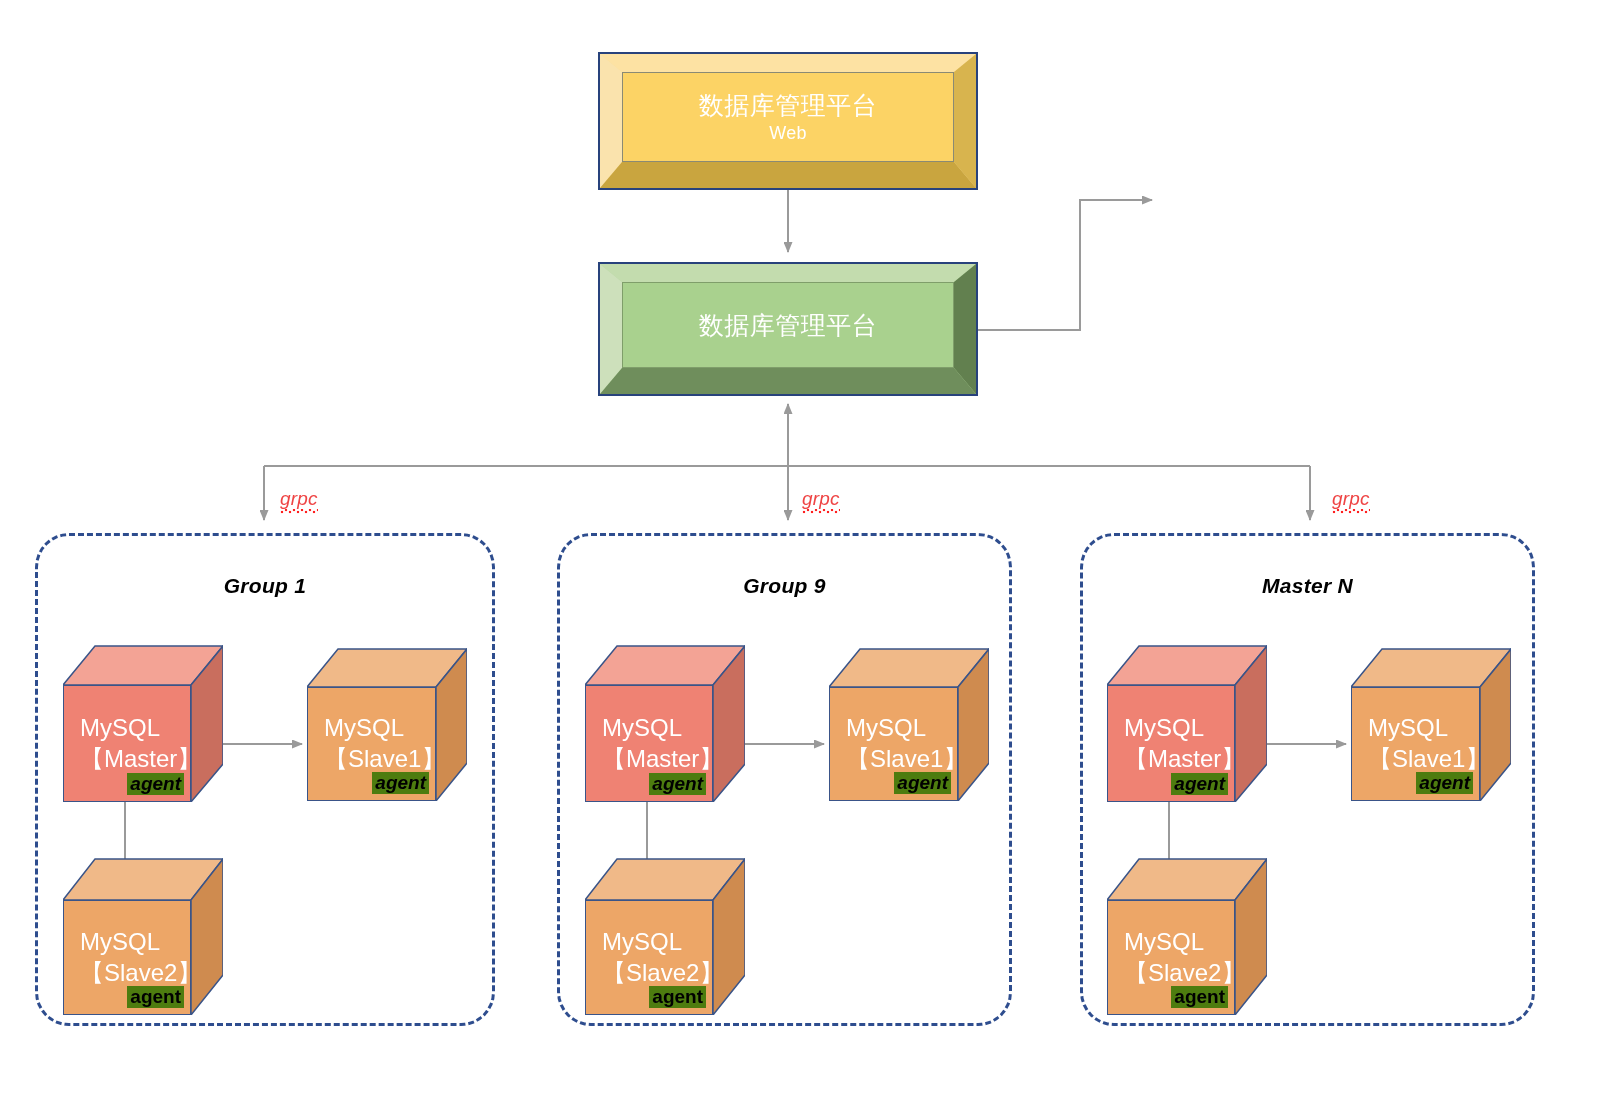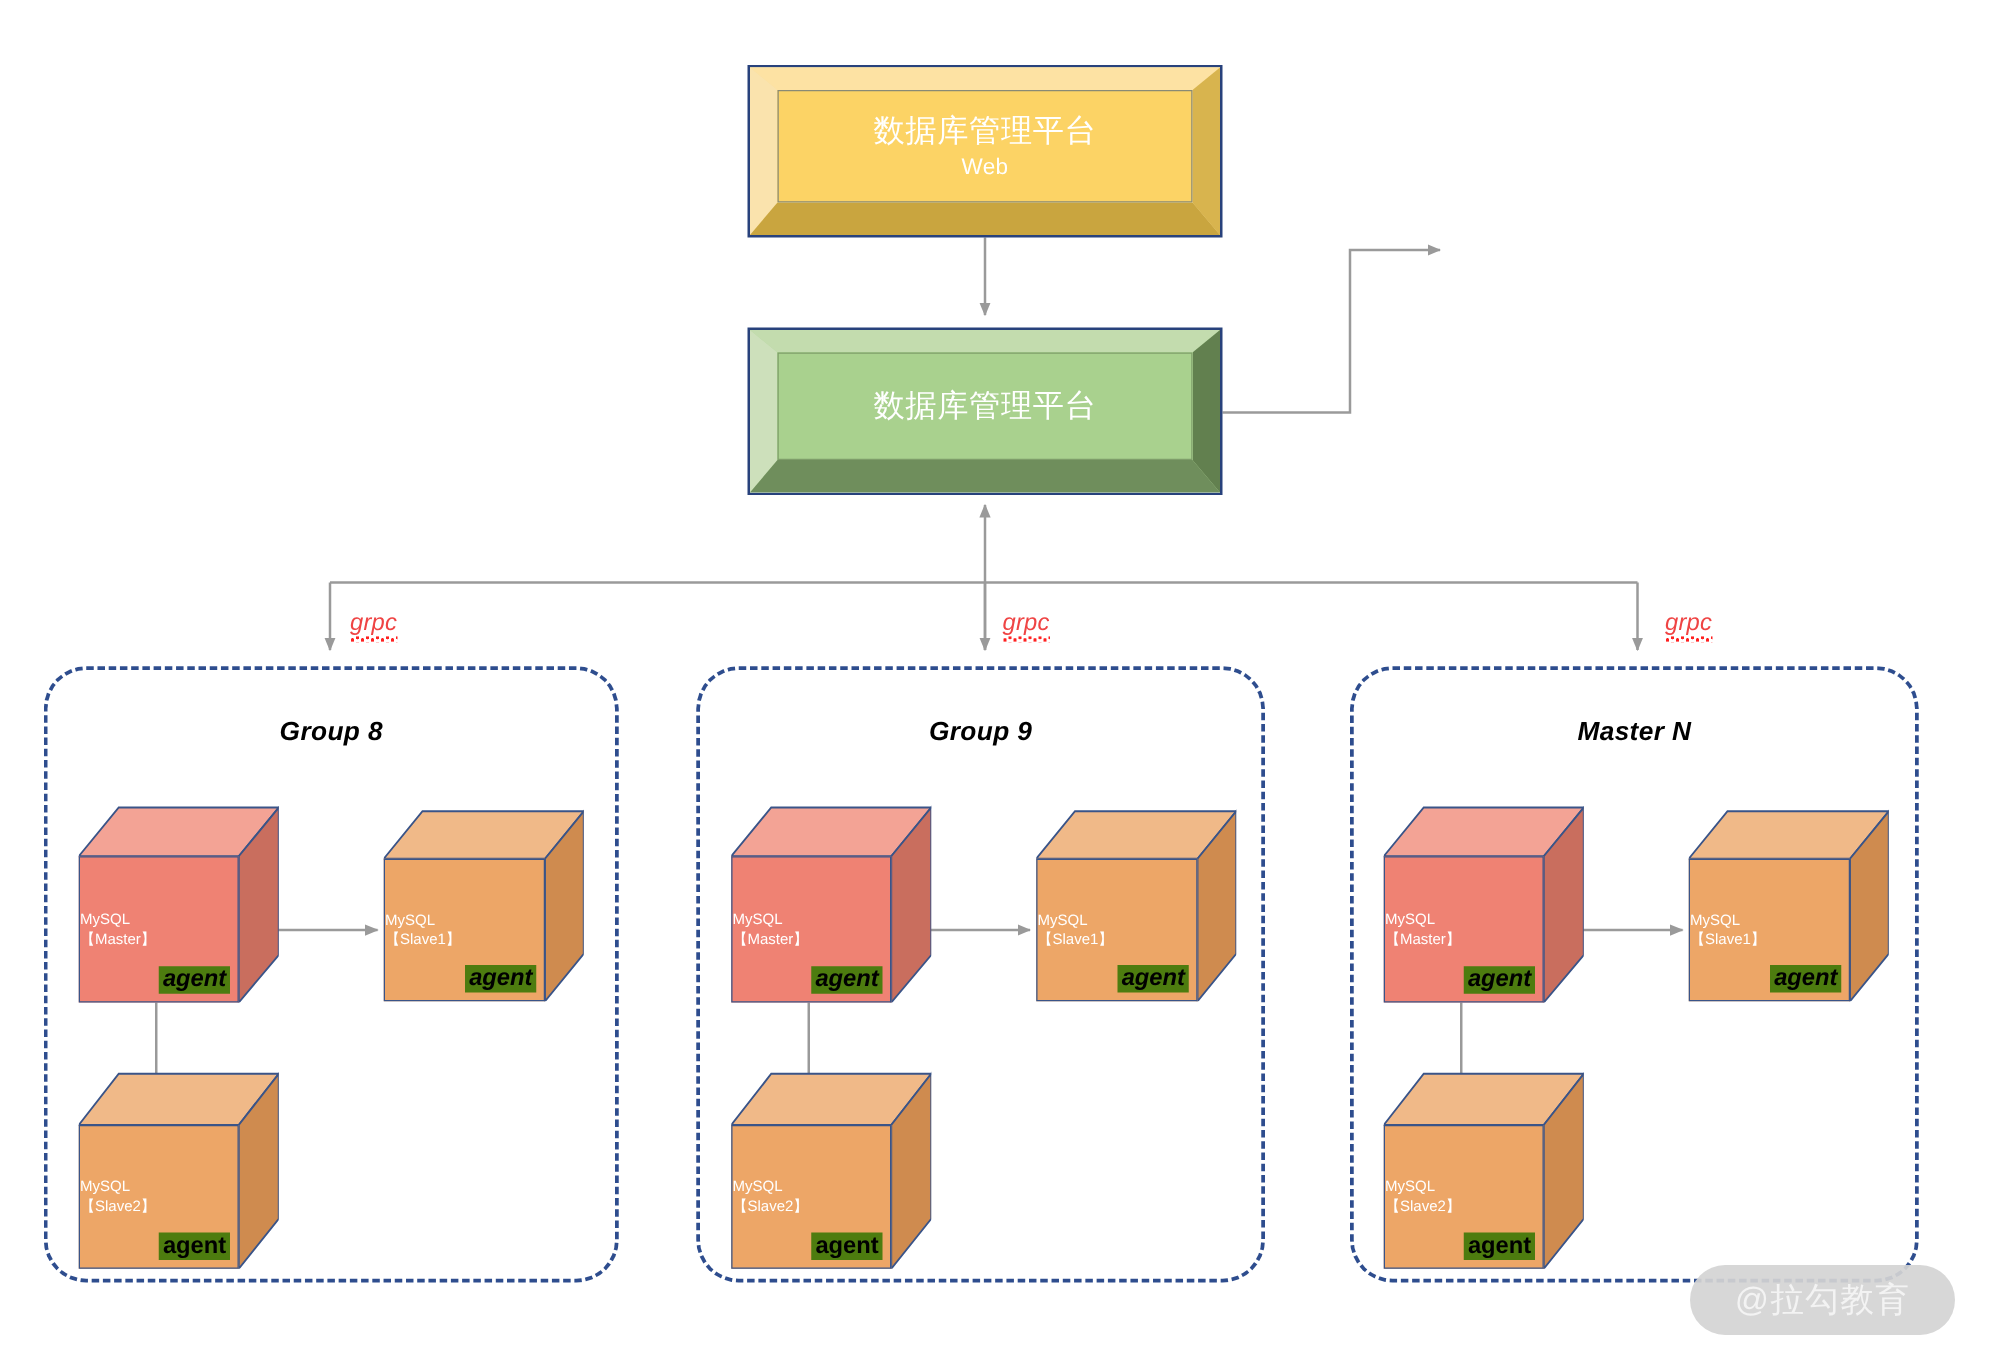--- a/index.html
+++ b/index.html
@@ -125,22 +125,23 @@
     position:absolute;
     box-sizing:border-box;
     border:1.5px solid #3a5488;
     display:flex;
     flex-direction:column;
     justify-content:center;
     align-items:flex-start;
   }
   .cube .label{
     color:#ffffff;
-    font-size:12px;
+    font-size:24px;
     line-height:1.28;
+    padding-left:16px;
     pointer-events:none;
   }
   .cube .agent{
     position:absolute;
     right:6px;
     bottom:6px;
     background:#4d7c0f;
     color:#000000;
     font-size:19px;
     font-weight:bold;
@@ -293,21 +294,21 @@
   <div class="grpc" style="left:802px;top:488px;">
     <span>grpc</span>
     <span class="sq"></span>
   </div>
   <div class="grpc" style="left:1332px;top:488px;">
     <span>grpc</span>
     <span class="sq"></span>
   </div>
 
   <div class="group-box" style="left:35px;top:533px;width:460px;height:493px;">
-    <div class="group-title">Group 8</div>
+    <div class="group-title">Group 1</div>
   </div>
 
   <div class="cube" style="left:63px;top:640px;width:160px;height:162px;">
     <svg width="160" height="162" style="position:absolute;left:0;top:0;">
       <polygon points="0,45 32,6 160,6 128,45" fill="#f3a395" stroke="#3a5488" stroke-width="1.5"></polygon>
       <polygon points="128,45 160,6 160,124 128,162" fill="#c96e5e" stroke="#3a5488" stroke-width="1.5"></polygon>
     </svg>
     <div class="front" style="left:0;top:45px;width:128px;height:117px;background:#ef8273;">
       <div class="label">
         <div>MySQL</div>
@@ -430,15 +431,14 @@
     </svg>
     <div class="front" style="left:0;top:47px;width:128px;height:115px;background:#eda667;">
       <div class="label">
         <div>MySQL</div>
         <div>【Slave2】</div>
       </div>
       <div class="agent upright">agent</div>
     </div>
   </div>
 
-  <div id="watermark">@拉勾教育</div>
 
 </div>
 
 </body></html>

